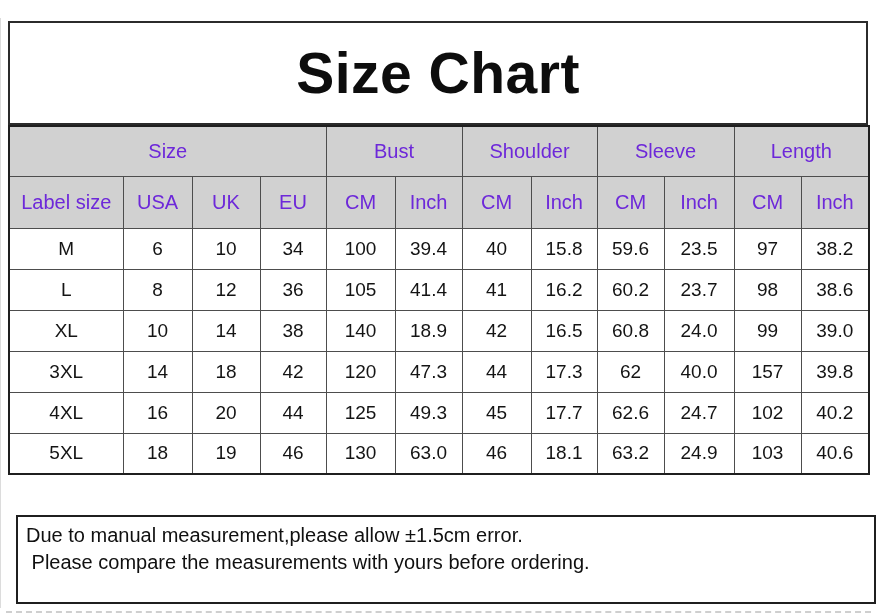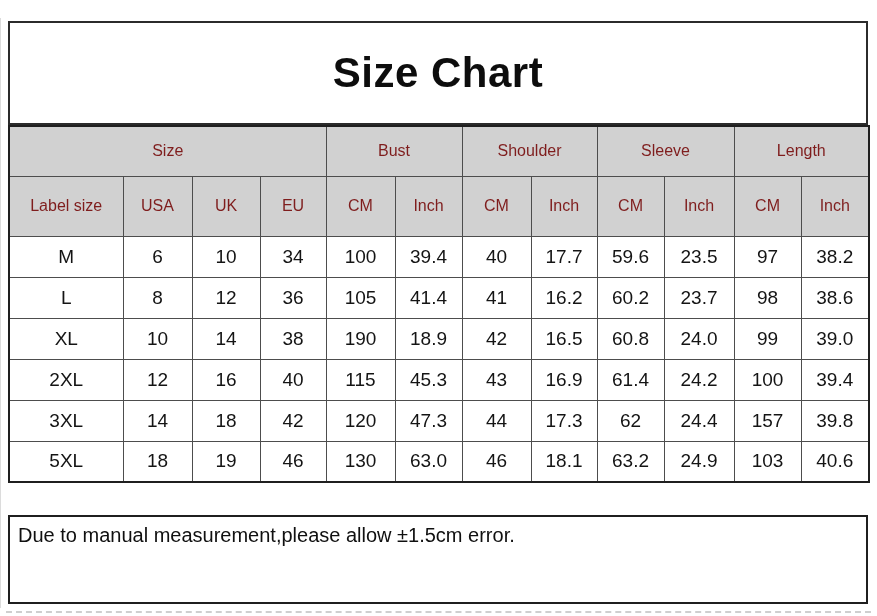--- a/index.html
+++ b/index.html
@@ -3,32 +3,32 @@
 <meta charset="utf-8">
 <style>
   html,body{margin:0;padding:0;background:#fff;}
   .page{position:relative;width:877px;height:616px;background:#ffffff;
         font-family:"Liberation Sans","DejaVu Sans",sans-serif;color:#111;overflow:hidden;}
   .edge-left{position:absolute;left:0;top:18px;bottom:8px;width:1px;background:#dcdcdc;}
   .edge-bottom{position:absolute;left:6px;right:6px;top:611px;border-top:2px dashed #a8a8a8;opacity:.55;}
 
   .title-box{position:absolute;left:8px;top:21px;width:860px;height:104px;box-sizing:border-box;
              border:2px solid #2b2b2b;display:flex;align-items:center;justify-content:center;}
-  .title-box h1{margin:0;font-size:42px;font-weight:bold;letter-spacing:.5px;color:#0d0d0d;}
+  .title-box h1{margin:0;font-size:57px;font-weight:bold;letter-spacing:.5px;color:#0d0d0d;}
 
   table.size-table{position:absolute;left:8px;top:125px;width:860px;table-layout:fixed;
                    border-collapse:collapse;border:2px solid #1f1f1f;}
   .size-table td,.size-table th{box-sizing:border-box;border:1px solid #4d4d4d;text-align:center;
                    vertical-align:middle;overflow:hidden;white-space:nowrap;}
-  .size-table thead th{background:#d1d1d1;font-weight:normal;font-size:16px;color:#7f1d1d;}
+  .size-table thead th{background:#d1d1d1;font-weight:normal;font-size:20px;color:#6d28d9;}
   .size-table thead tr.group-row th{height:50px;}
-  .size-table thead tr.sub-row th{height:60px;}
+  .size-table thead tr.sub-row th{height:52px;}
   .size-table tbody td{height:41px;font-size:19px;background:#fff;color:#141414;}
 
-  .notes-box{position:absolute;left:8px;top:515px;width:860px;height:89px;box-sizing:border-box;
+  .notes-box{position:absolute;left:16px;top:515px;width:860px;height:89px;box-sizing:border-box;
              border:2px solid #1f1f1f;padding:5px 8px 0 8px;}
   .notes-box .note{font-size:20px;line-height:27px;white-space:pre-wrap;color:#101010;}
 </style>
 </head>
 <body>
 
 <div class="page">
 
   <div class="edge-left"></div>
   <div class="edge-bottom"></div>
@@ -77,21 +77,21 @@
     </thead>
     <tbody>
       <tr>
         <td>M</td>
         <td>6</td>
         <td>10</td>
         <td>34</td>
         <td>100</td>
         <td>39.4</td>
         <td>40</td>
-        <td>17.7</td>
+        <td>15.8</td>
         <td>59.6</td>
         <td>23.5</td>
         <td>97</td>
         <td>38.2</td>
       </tr>
       <tr>
         <td>L</td>
         <td>8</td>
         <td>12</td>
         <td>36</td>
@@ -102,71 +102,72 @@
         <td>60.2</td>
         <td>23.7</td>
         <td>98</td>
         <td>38.6</td>
       </tr>
       <tr>
         <td>XL</td>
         <td>10</td>
         <td>14</td>
         <td>38</td>
-        <td>190</td>
+        <td>140</td>
         <td>18.9</td>
         <td>42</td>
         <td>16.5</td>
         <td>60.8</td>
         <td>24.0</td>
         <td>99</td>
         <td>39.0</td>
-      </tr>
-      <tr>
-        <td>2XL</td>
-        <td>12</td>
-        <td>16</td>
-        <td>40</td>
-        <td>115</td>
-        <td>45.3</td>
-        <td>43</td>
-        <td>16.9</td>
-        <td>61.4</td>
-        <td>24.2</td>
-        <td>100</td>
-        <td>39.4</td>
       </tr>
       <tr>
         <td>3XL</td>
         <td>14</td>
         <td>18</td>
         <td>42</td>
         <td>120</td>
         <td>47.3</td>
         <td>44</td>
         <td>17.3</td>
         <td>62</td>
-        <td>24.4</td>
+        <td>40.0</td>
         <td>157</td>
         <td>39.8</td>
+      </tr>
+      <tr>
+        <td>4XL</td>
+        <td>16</td>
+        <td>20</td>
+        <td>44</td>
+        <td>125</td>
+        <td>49.3</td>
+        <td>45</td>
+        <td>17.7</td>
+        <td>62.6</td>
+        <td>24.7</td>
+        <td>102</td>
+        <td>40.2</td>
       </tr>
       <tr>
         <td>5XL</td>
         <td>18</td>
         <td>19</td>
         <td>46</td>
         <td>130</td>
         <td>63.0</td>
         <td>46</td>
         <td>18.1</td>
         <td>63.2</td>
         <td>24.9</td>
         <td>103</td>
         <td>40.6</td>
       </tr>
     </tbody>
   </table>
 
   <div class="notes-box">
     <div class="note">Due to manual measurement,please allow ±1.5cm error.</div>
+    <div class="note"> Please compare the measurements with yours before ordering.</div>
   </div>
 
 </div>
 
 </body></html>

